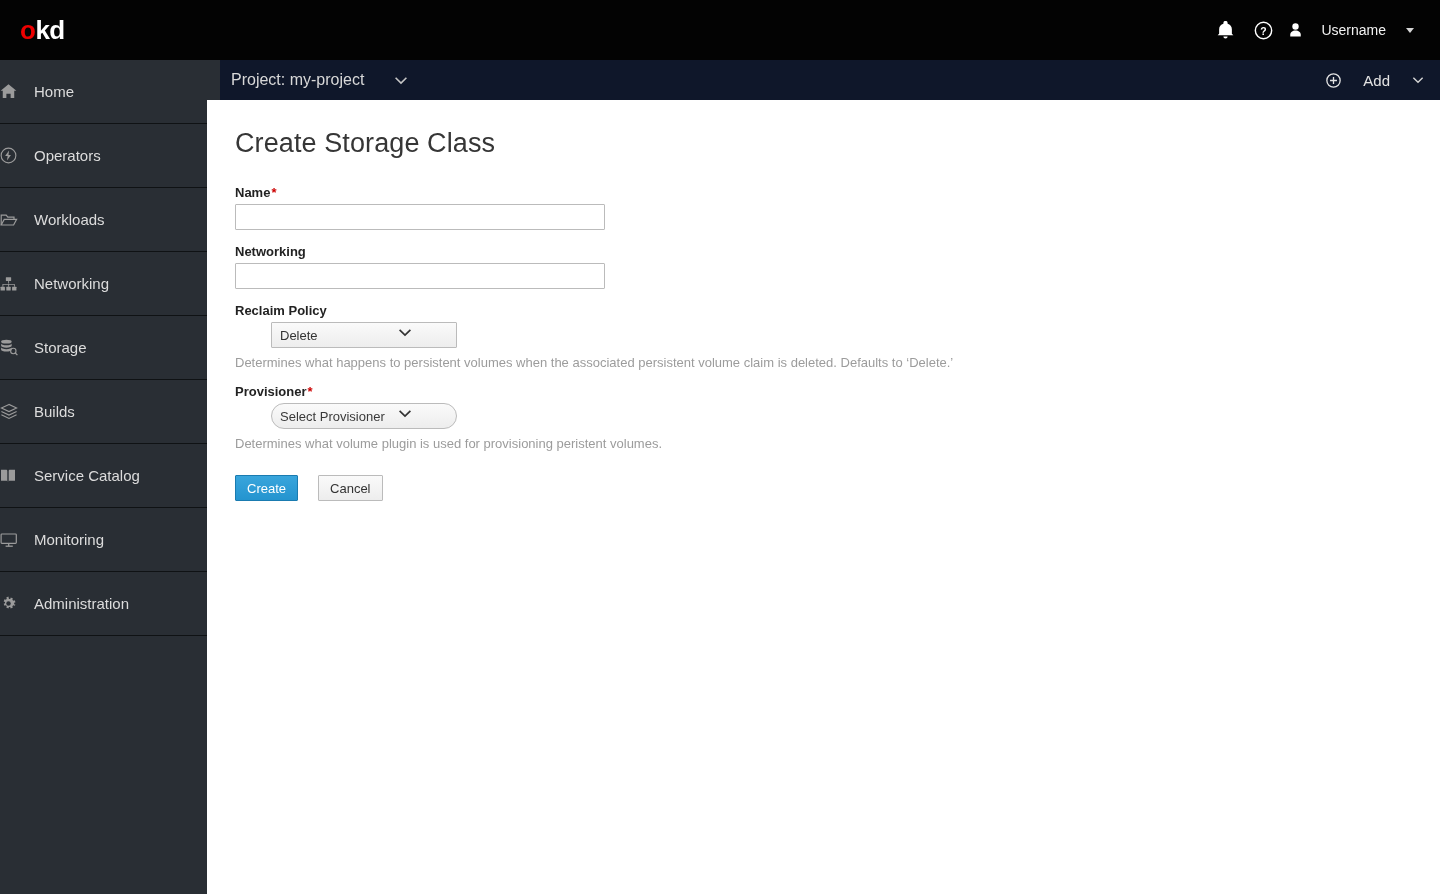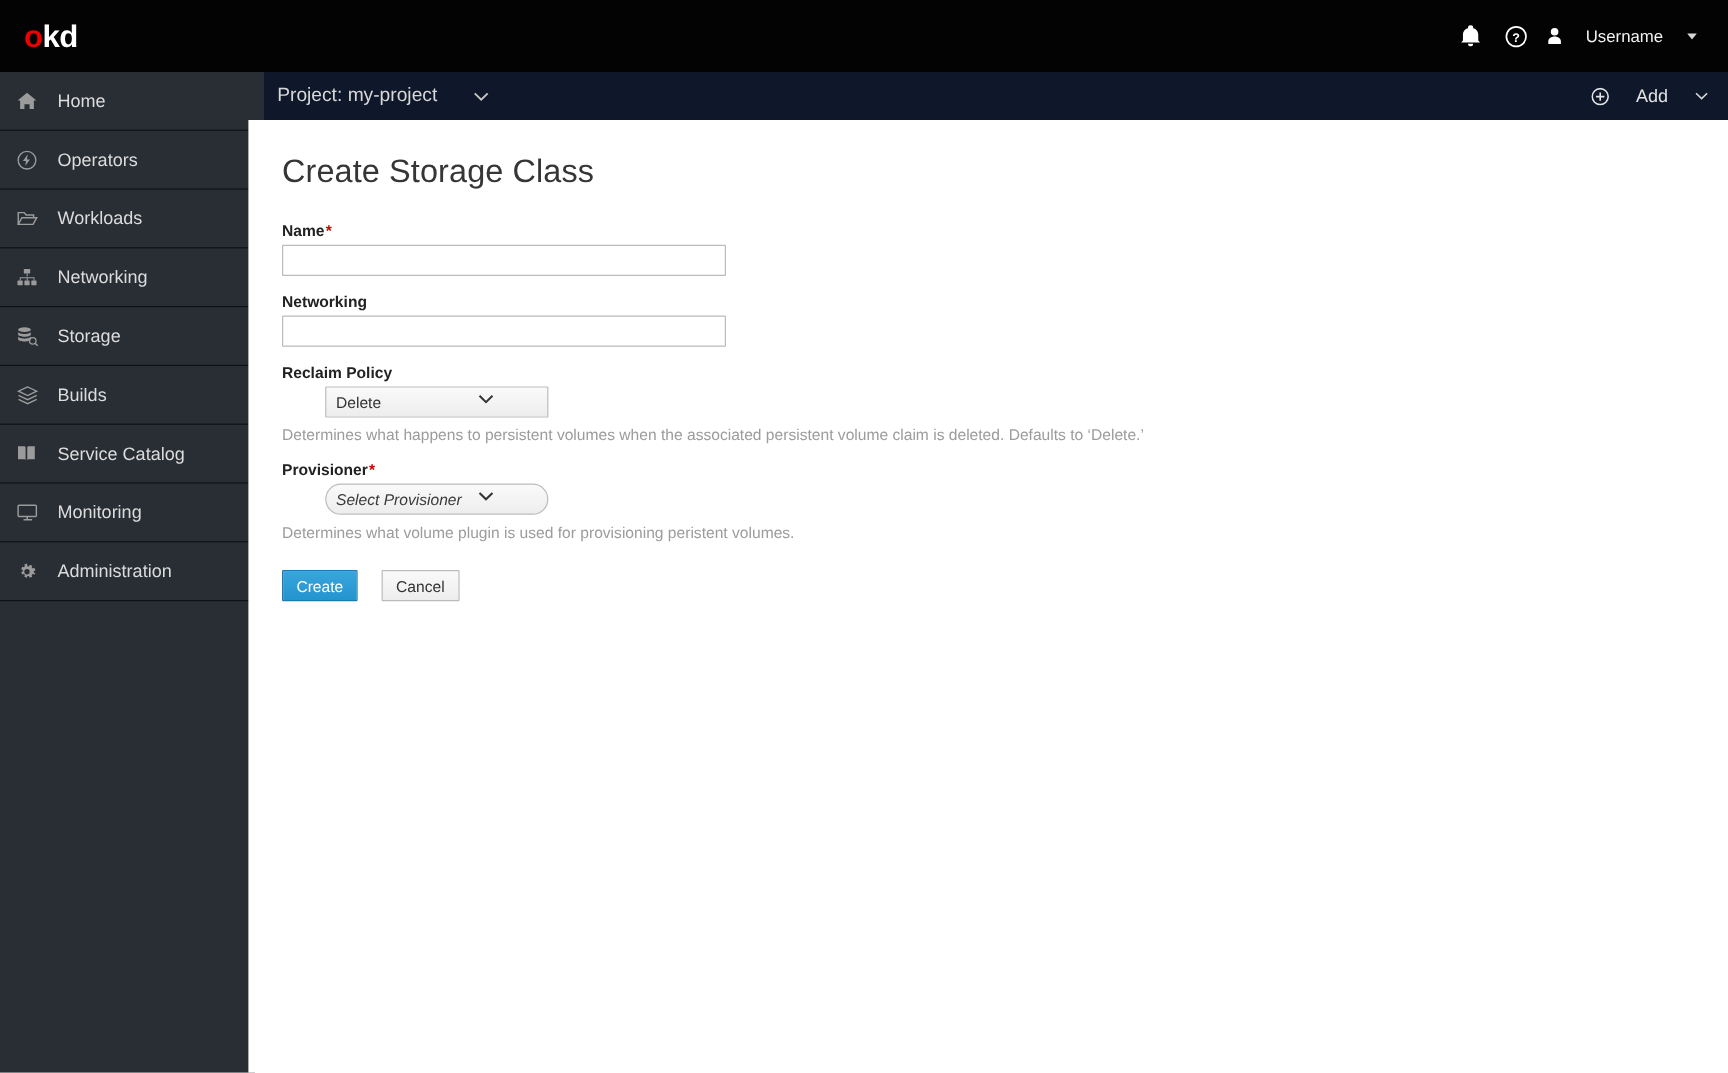--- a/index.html
+++ b/index.html
@@ -53,23 +53,22 @@
   }
 
   
   .sidebar {
     position: absolute; top: 60px; left: 0;
     width: 220px; height: 834px;
     background: #292e34;
   }
   .nav-item {
     position: relative;
-    height: 49px;
-    display: flex; align-items: center;
-    padding-left: 14px;
+    height: 64px;
+    display: flex; align-items: center;
     color: #d1d1d1;
     font-size: 15px;
     border-bottom: 1px solid #0f1214;
     cursor: pointer;
   }
   .nav-item .nav-icon {
     width: 28px; height: 20px;
     display: flex; align-items: center; justify-content: flex-start;
     color: #9b9b9b;
     margin-right: 6px;
@@ -138,21 +137,21 @@
     border-radius: 1px;
     background: linear-gradient(to bottom, #fafafa 0%, #ededed 100%);
     font-size: 13px;
     color: #333;
     padding: 0 26px 0 8px;
     display: flex; align-items: center;
     cursor: pointer;
     font-family: "Liberation Sans", sans-serif;
     margin-left: 36px;
   }
-  .select-box.placeholder { font-style: italic; color: #3a3a3a; border-radius: 13px; }
+  .select-box.placeholder { color: #3a3a3a; border-radius: 13px; }
   .select-chev {
     position: absolute; right: 9px; top: 6px;
     pointer-events: none; color: #333;
   }
   .help-block {
     font-size: 13px;
     color: #9c9c9c;
     margin: 7px 0 0 0;
   }
   .btn-row { margin-top: 24px; display: flex; gap: 20px; }

